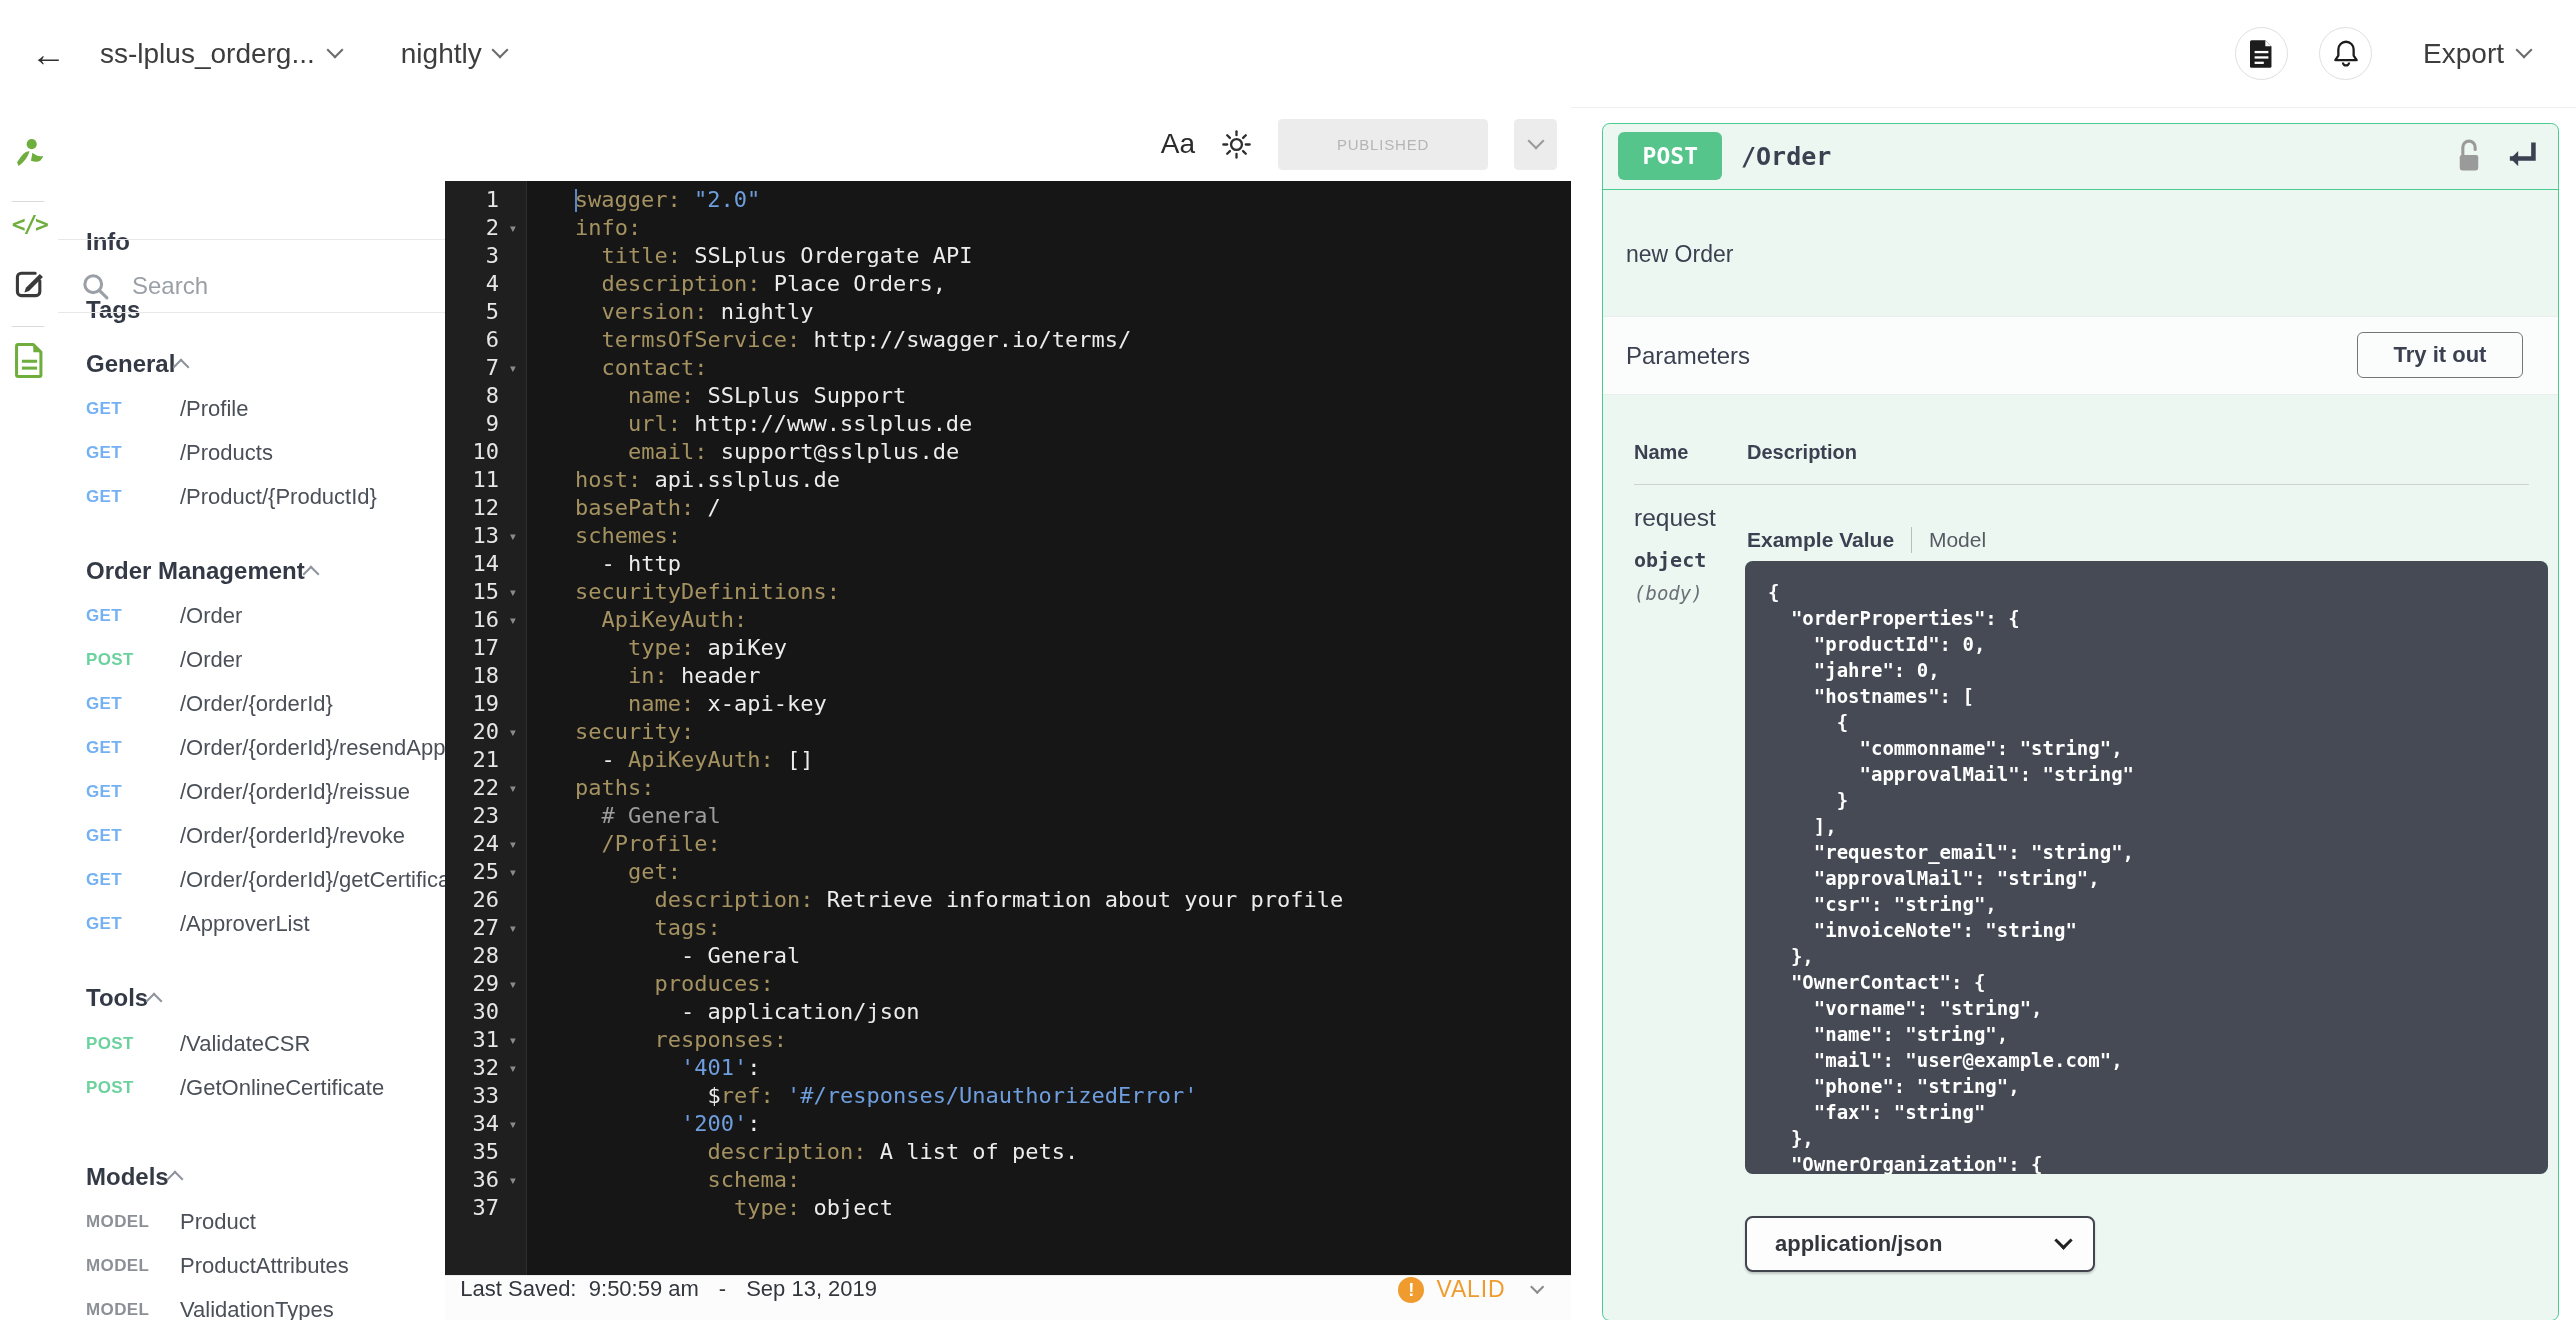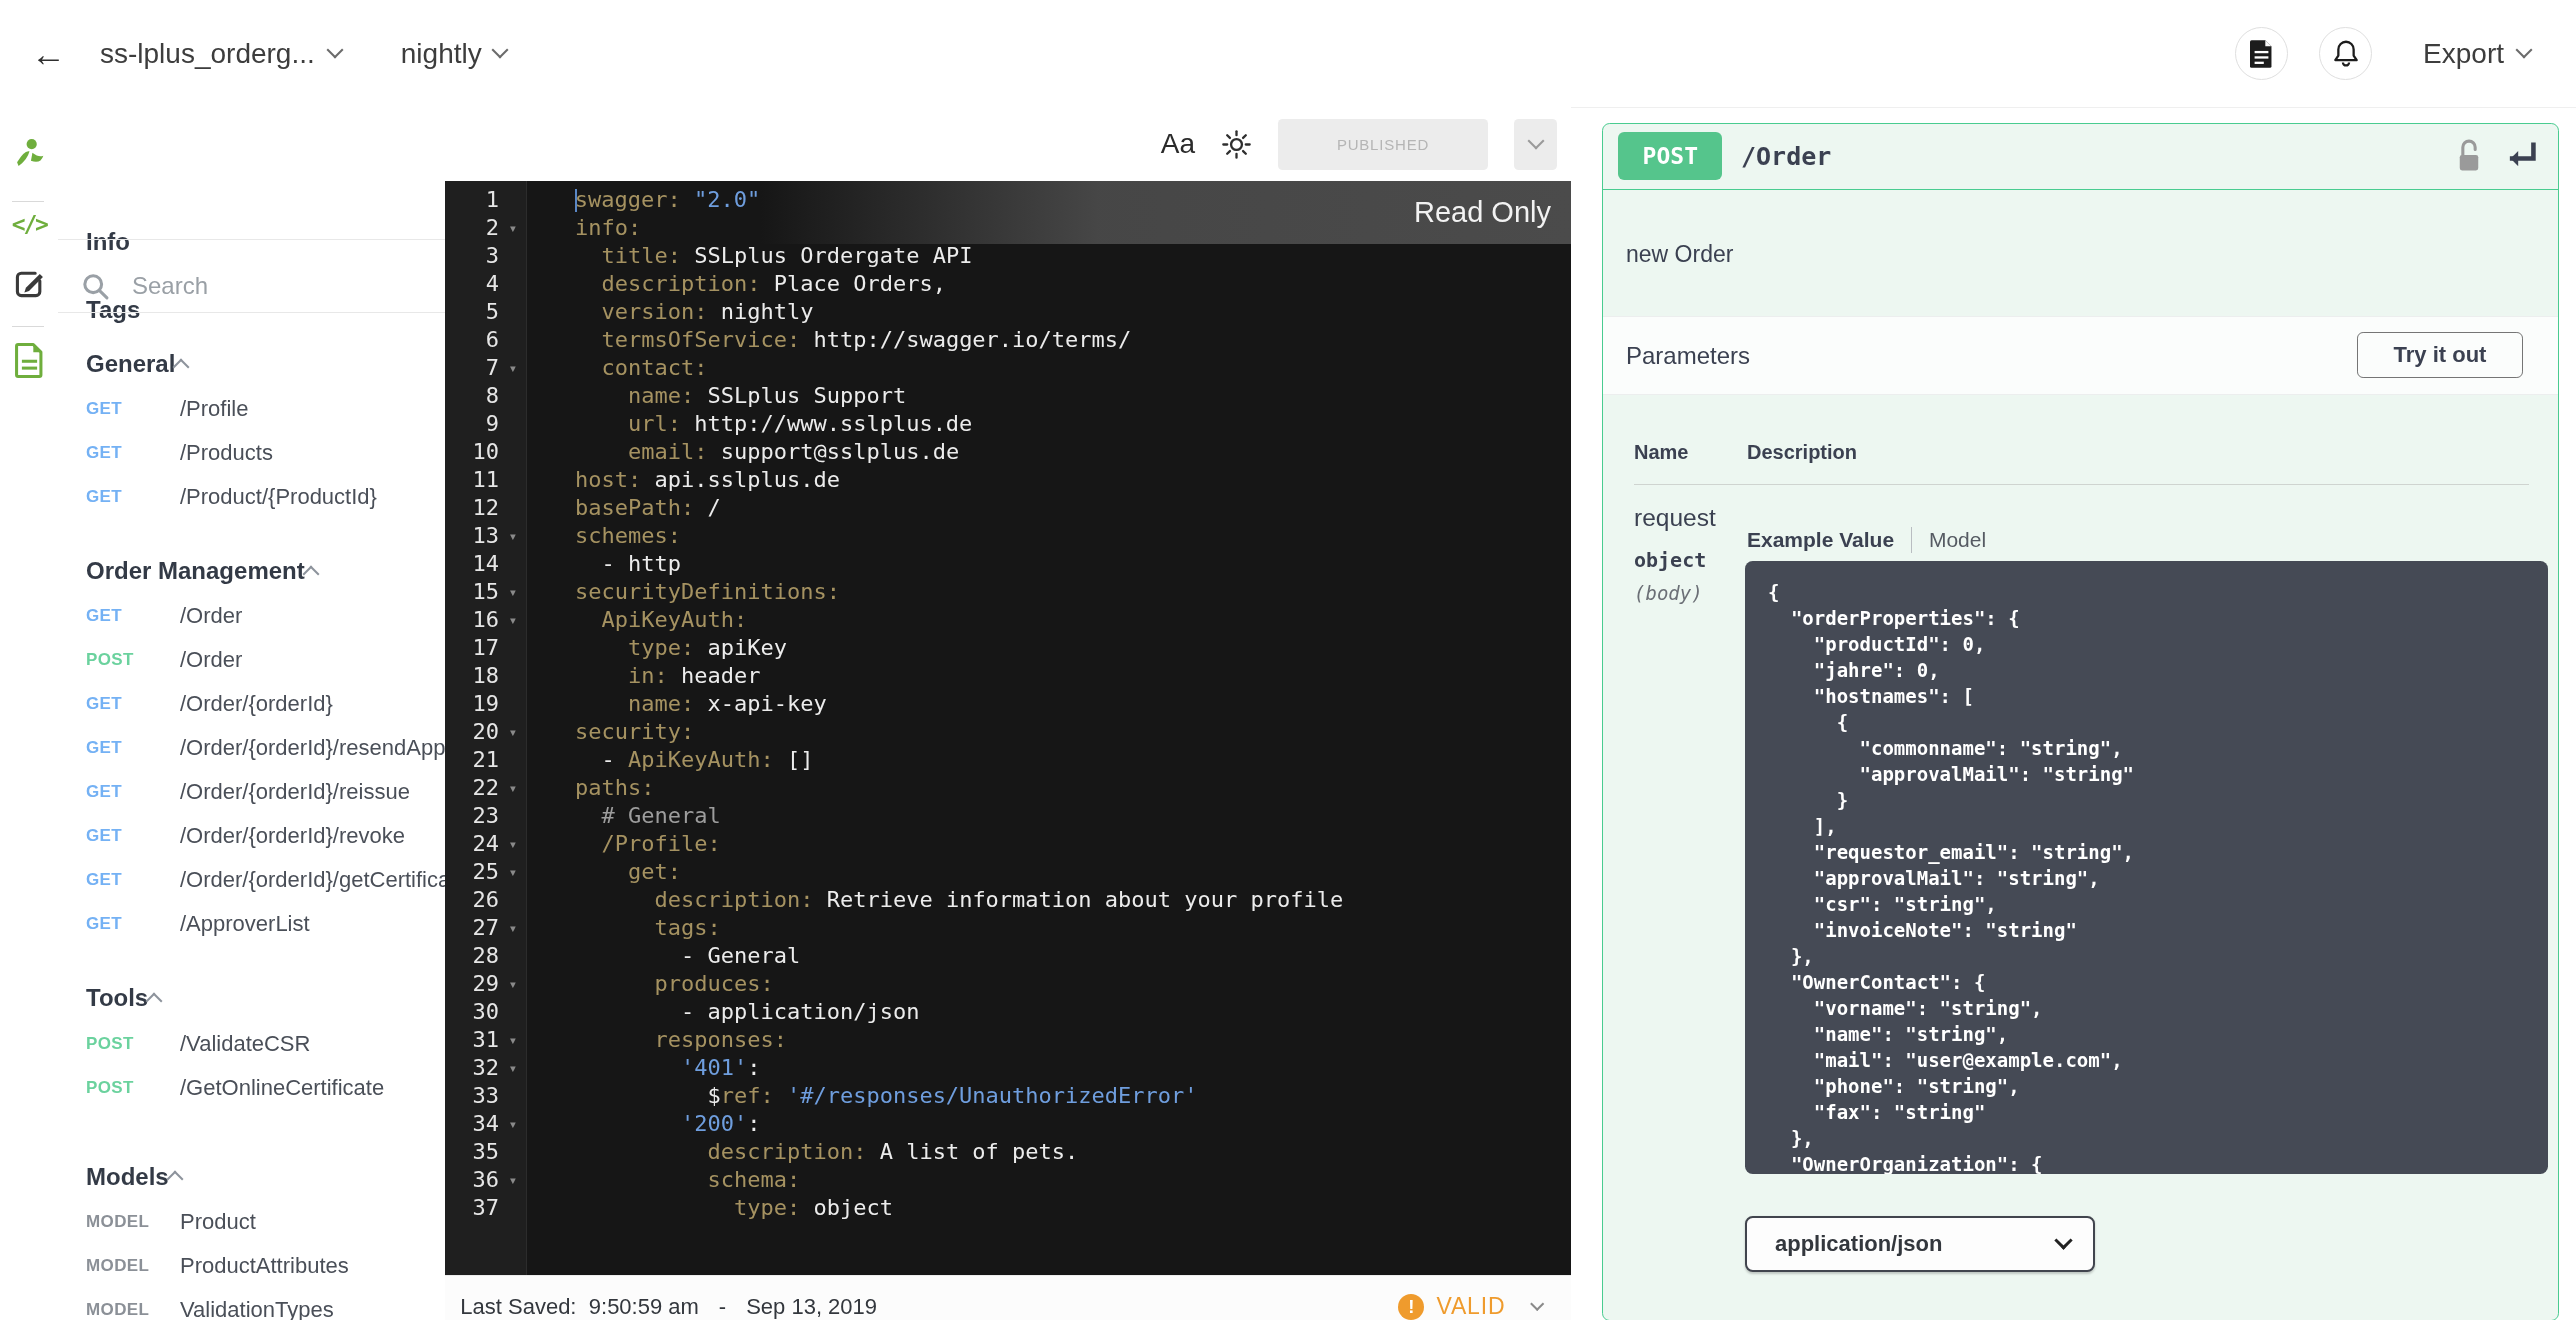--- a/index.html
+++ b/index.html
@@ -63,21 +63,21 @@
   .cl{display:flex;height:28px;}
   .ln{width:54px;flex:none;text-align:right;color:#e6e6e6;}
   .caret{width:28px;flex:none;color:#8a8a8a;font-size:14.6px;text-align:center;line-height:28px;}
   .lc{white-space:pre;margin-left:48px;}
   .tk{color:var(--ckey);} .tv{color:var(--cval);} .ts{color:var(--cstr);} .tc{color:var(--ccom);}
   .cursor{display:inline-block;width:0;height:23px;border-left:2.3px solid #5a87c5;vertical-align:middle;margin-right:-2.3px;}
   #ro-banner{position:absolute;left:0;right:0;top:0;height:63px;pointer-events:none;
      background:linear-gradient(90deg,rgba(22,22,22,0) 0%,rgba(22,22,22,0) 28%,rgba(74,74,74,.93) 58%,#4b4b4b 100%);
      display:flex;align-items:center;justify-content:flex-end;padding-right:20px;color:#f2f2f2;font-size:29px;}
   #ed-foot{position:absolute;left:0;top:1168px;width:100%;height:44px;background:#fcfcfc;border-top:0.8px solid #ececec;
-           display:flex;align-items:flex-end;font-size:22px;color:#33373d;}
+           display:flex;align-items:flex-start;font-size:22px;color:#33373d;}
   .foot-left{margin-left:15.3px;display:flex;gap:12.3px;align-items:center;}
   .foot-right{margin-left:auto;margin-right:29px;display:flex;align-items:center;gap:12.3px;cursor:pointer;}
   .warn-ic{width:26px;height:26px;border-radius:50%;background:var(--valid);color:#fff;font-size:18.4px;font-weight:bold;
            display:flex;align-items:center;justify-content:center;}
   .valid-txt{color:var(--valid);font-size:23px;letter-spacing:0.8px;}
   .foot-chev{width:8.4px;height:8.4px;border-right:2.3px solid #8a8a8a;border-bottom:2.3px solid #8a8a8a;transform:rotate(45deg);margin-left:14px;margin-top:-4.6px;}
 
   
   #opcard{position:absolute;left:1602px;top:123px;width:957px;height:1198px;background:#edf7f1;
           border:1.5px solid var(--accent);border-radius:7.7px;box-sizing:border-box;overflow:hidden;}
@@ -498,23 +498,20 @@
             <span class="ln">36</span>
             <span class="caret">▾</span>
             <span class="lc"><span class="tv">          </span><span class="tk">schema:</span></span>
           </div>
           <div class="cl">
             <span class="ln">37</span>
             <span class="caret"></span>
             <span class="lc"><span class="tv">            </span><span class="tk">type:</span><span class="tv"> object</span></span>
           </div>
         </div>
-      <div id="ro-banner">
-        <span>Read Only</span>
-      </div>
     </div>
     <div id="ed-foot">
       <span class="foot-left">
         <span>Last Saved:</span>
         <span>9:50:59 am</span>
         <span style="margin:0 7.7px">-</span>
         <span>Sep 13, 2019</span>
       </span>
       <span class="foot-right">
         <span class="warn-ic">!</span>

